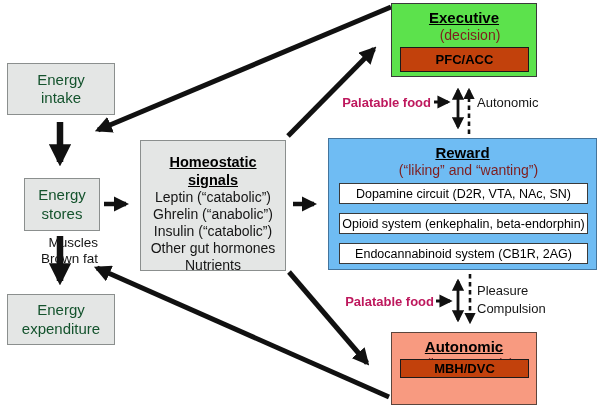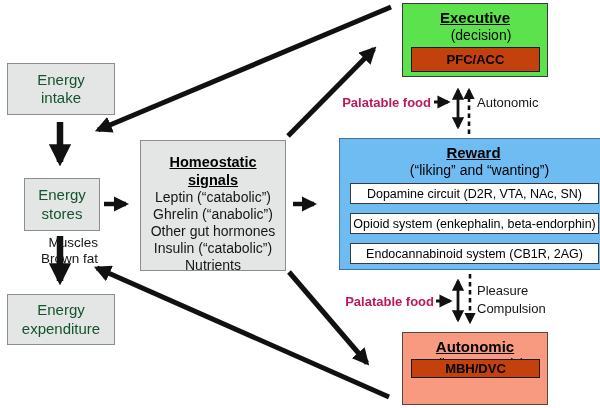--- a/index.html
+++ b/index.html
@@ -7,26 +7,26 @@
     position:relative;width:600px;height:408px;background:#ffffff;
     font-family:"Liberation Sans","DejaVu Sans",sans-serif;color:#111;
     overflow:hidden;
   }
   .box{position:absolute;box-sizing:border-box;text-align:center;}
   .graybox{
     background:#e4e6e5;border:1.7px solid #8b8f8e;
     display:flex;flex-direction:column;justify-content:center;align-items:center;
     font-size:15px;line-height:1.22;color:#14532d;
   }
-  .colorbox{border:1.7px solid #3a3a3a;margin-left:11px;}
+  .colorbox{border:1.7px solid #3a3a3a;}
   .exec{background:#5ce24c;}
   .reward{background:#6fbcf3;border-color:#44749c;}
   .auto{background:#f89a80;border-color:#5c453c;}
   .boxtitle{font-weight:bold;font-size:15px;text-decoration:underline;margin-top:5px;color:#000;}
-  .boxsub{font-size:14px;margin-top:1px;color:#000000;padding-left:12px;}
+  .boxsub{font-size:14px;margin-top:1px;color:#7f1d1d;padding-left:12px;}
   .innerwhite{
     position:absolute;box-sizing:border-box;background:#c2410c;border:1.5px solid #1a1a1a;
     display:flex;align-items:center;justify-content:center;
     font-weight:bold;font-size:13px;color:#000;
   }
   .rewardrow{
     position:absolute;box-sizing:border-box;background:#ffffff;border:1.2px solid #3a3a3a;
     display:flex;align-items:center;justify-content:center;
     font-size:12.5px;color:#000;left:10px;width:249px;height:21px;
   }
@@ -105,22 +105,22 @@
   <div class="sidelabel" style="left:0px;top:235px;width:58px;">
     <div>Muscles</div>
     <div>Brown fat</div>
   </div>
 
   <div class="box homeo" style="left:140px;top:140px;width:146px;height:131px;">
     <div class="homeotitle">Homeostatic</div>
     <div class="homeotitle">signals</div>
     <div>Leptin (“catabolic”)</div>
     <div>Ghrelin (“anabolic”)</div>
+    <div>Insulin (“catabolic”)</div>
     <div>Other gut hormones</div>
-    <div>Insulin (“catabolic”)</div>
     <div>Nutrients</div>
   </div>
 
   <div class="box colorbox exec" style="left:391px;top:3px;width:146px;height:74px;">
     <div class="boxtitle">Executive</div>
     <div class="boxsub">(decision)</div>
     <div class="innerwhite" style="left:8px;top:43px;width:129px;height:25px;">PFC/ACC</div>
   </div>
 
   <div class="box colorbox reward" style="left:328px;top:138px;width:269px;height:132px;">

